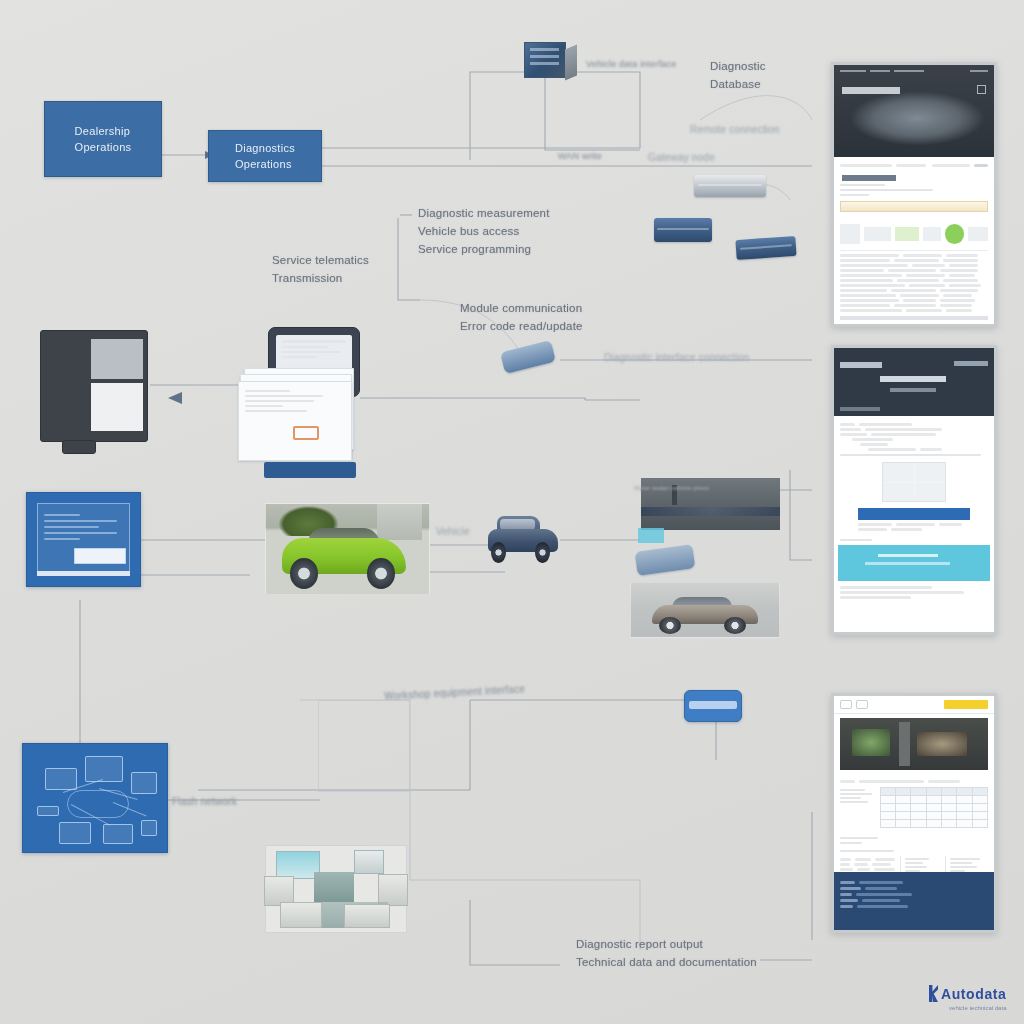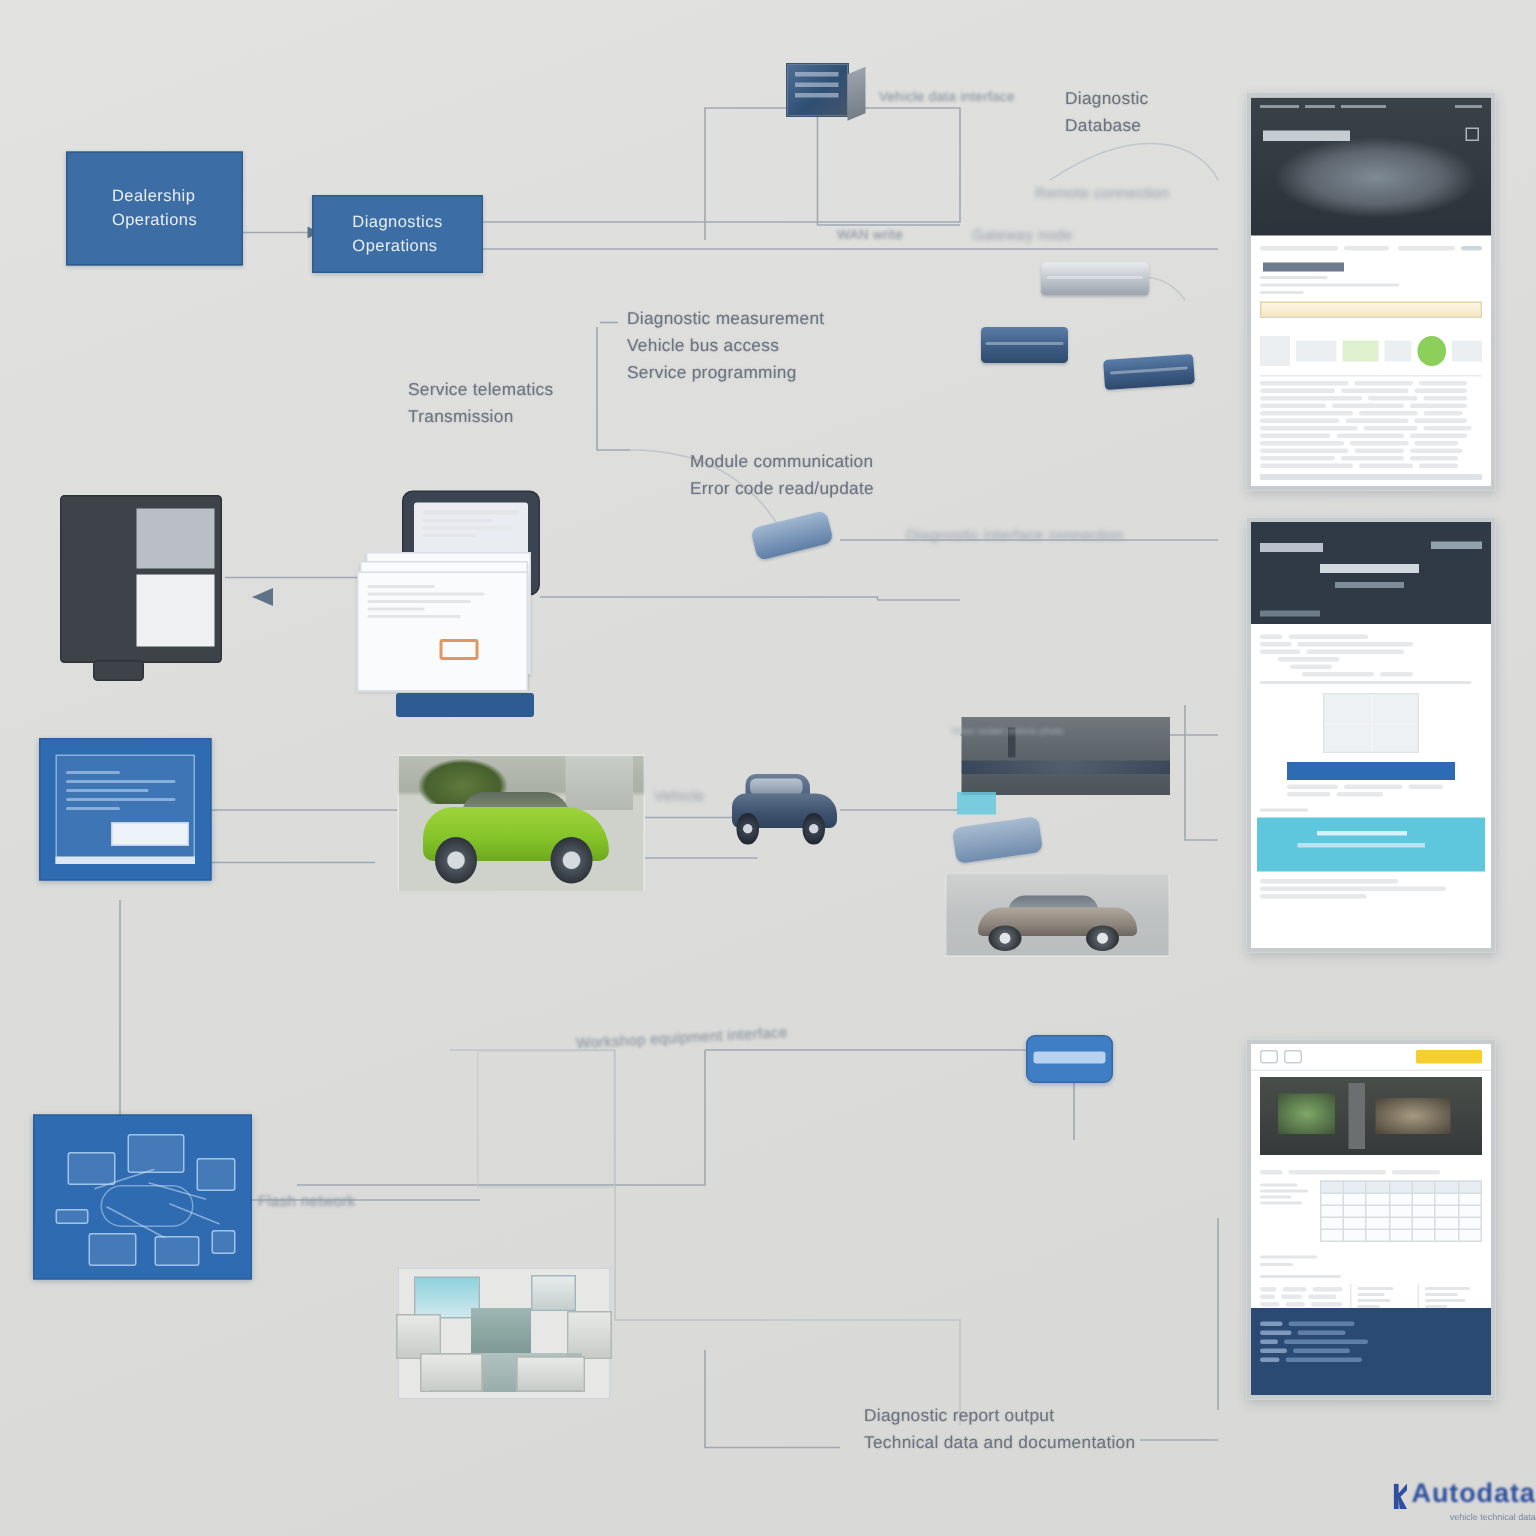--- a/index.html
+++ b/index.html
@@ -174,21 +174,21 @@
   .badge .bl{position:absolute;left:8%;top:34%;width:84%;height:26%;background:rgba(225,238,252,.75);border-radius:2px;}
 
   
   .scanner{position:absolute;background:linear-gradient(180deg,#9fb6cf,#5e7fa6);border-radius:6px;
     box-shadow:0 1px 2px rgba(50,70,100,.3);}
 
   
   .logo{position:absolute;display:flex;align-items:flex-end;gap:3px;}
   .logo .mark{width:9px;height:17px;background:#2f4f9e;
     clip-path:polygon(0 0,38% 0,38% 38%,100% 0,100% 26%,52% 52%,100% 100%,46% 100%,38% 62%,38% 100%,0 100%);}
-  .logo .wm{color:#2f4f9e;font-size:18px;font-weight:bold;letter-spacing:.6px;filter:blur(.55px);}
+  .logo .wm{color:#2f4f9e;font-size:14px;font-weight:bold;letter-spacing:.6px;filter:blur(.55px);}
   .logo .sub{position:absolute;right:0;bottom:-9px;color:#7b86a5;font-size:6px;filter:blur(.5px);}
 </style>
 </head>
 <body>
 
 <div id="stage">
 
   <svg class="wires" viewBox="0 0 1024 1024">
     <g fill="none" stroke="#8d97a6" stroke-width="1.1" opacity=".75">
       <path d="M160 155 H208"></path>

